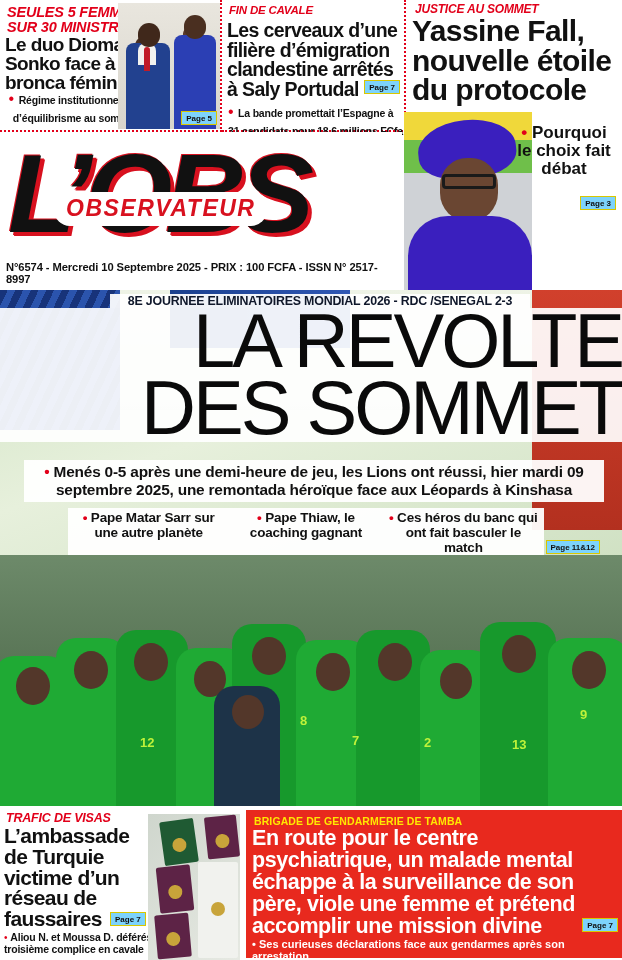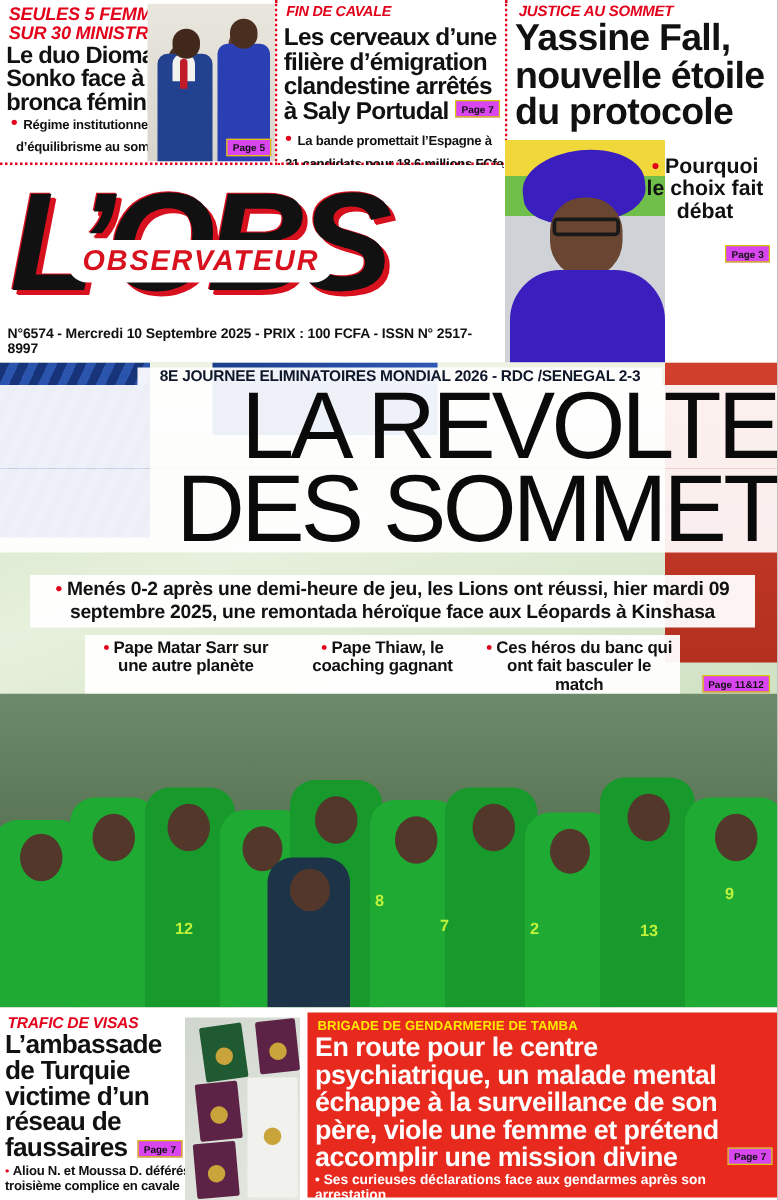--- a/index.html
+++ b/index.html
@@ -64,21 +64,21 @@
   
   .b-kick { position:absolute; left:7px; top:5px; font-size:11.5px; }
   .b-head { position:absolute; left:5px; top:21px; font-size:19.5px; width:178px; }
   .b-sub  { position:absolute; left:6px; top:103px; width:176px; }
 
   
   .c-kick { position:absolute; left:9px; top:3px; font-size:12px; }
   .c-head { position:absolute; left:6px; top:16px; font-size:30px; width:212px; line-height:0.99; }
 
   .badge {
-    position:absolute; background:#d946ef; color:#111;
+    position:absolute; background:#7dd3fc; color:#111;
     font-weight:bold; font-size:8px; padding:1.5px 4px;
     font-family:"Liberation Sans Narrow","Liberation Sans",sans-serif;
     border:1px solid #d9c700;
   }
   .a-badge { right:3px; bottom:5px; }
   .b-badge { right:4px; top:80px; }
 
   
   .mast { position:absolute; left:0; top:132px; width:402px; height:158px; background:#fff; }
   .logo {
@@ -176,21 +176,21 @@
   .bullets {
     position:absolute; left:68px; top:218px; width:476px;
     display:flex; gap:0; background:rgba(255,255,255,0.95);
     padding:3px 2px;
   }
   .bullets > div {
     font-family:"Liberation Sans Narrow","Liberation Sans",sans-serif;
     font-weight:bold; font-size:13.5px; line-height:1.1; color:#111;
     text-align:center; flex:1; letter-spacing:-0.2px;
   }
-  .m-badge { position:absolute; right:6px; top:250px;margin-left:11px; }
+  .m-badge { position:absolute; right:22px; top:250px;margin-left:11px; }
 
   
   .bottom { position:absolute; left:0; top:806px; width:622px; height:154px; background:#fff; }
   .bl { position:absolute; left:0; top:0; width:243px; height:154px; }
   .bl-kick { position:absolute; left:6px; top:6px; font-size:12.5px; }
   .bl-head { position:absolute; left:4px; top:20px; font-size:21px; width:148px; line-height:0.99; }
   .bl-sub  { position:absolute; left:4px; top:126px; width:190px; font-size:10px; }
   .bl-badge{ position:absolute; left:110px; top:106px; }
   .bl-photo {
     position:absolute; left:148px; top:8px; width:92px; height:146px;
@@ -290,21 +290,21 @@
 
     <div class="kickbar">8E JOURNEE ELIMINATOIRES MONDIAL 2026 - RDC /SENEGAL  2-3</div>
 
     <div class="bigtitle">
       <span>LA REVOLTE</span>
       <span>DES SOMMET</span>
     </div>
 
     <div class="standfirst">
       <span class="dot">•</span>
-      <span>Menés 0-2 après une demi-heure de jeu, les Lions ont réussi, hier mardi 09 septembre 2025, une remontada héroïque face aux Léopards à Kinshasa</span>
+      <span>Menés 0-5 après une demi-heure de jeu, les Lions ont réussi, hier mardi 09 septembre 2025, une remontada héroïque face aux Léopards à Kinshasa</span>
     </div>
 
     <div class="bullets">
       <div><span class="dot">•</span> <span>Pape Matar Sarr sur une autre planète</span></div>
       <div><span class="dot">•</span> <span>Pape Thiaw, le coaching gagnant</span></div>
       <div><span class="dot">•</span> <span>Ces héros du banc qui ont fait basculer le match</span></div>
     </div>
 
     <div class="badge m-badge">Page 11&amp;12</div>
 

